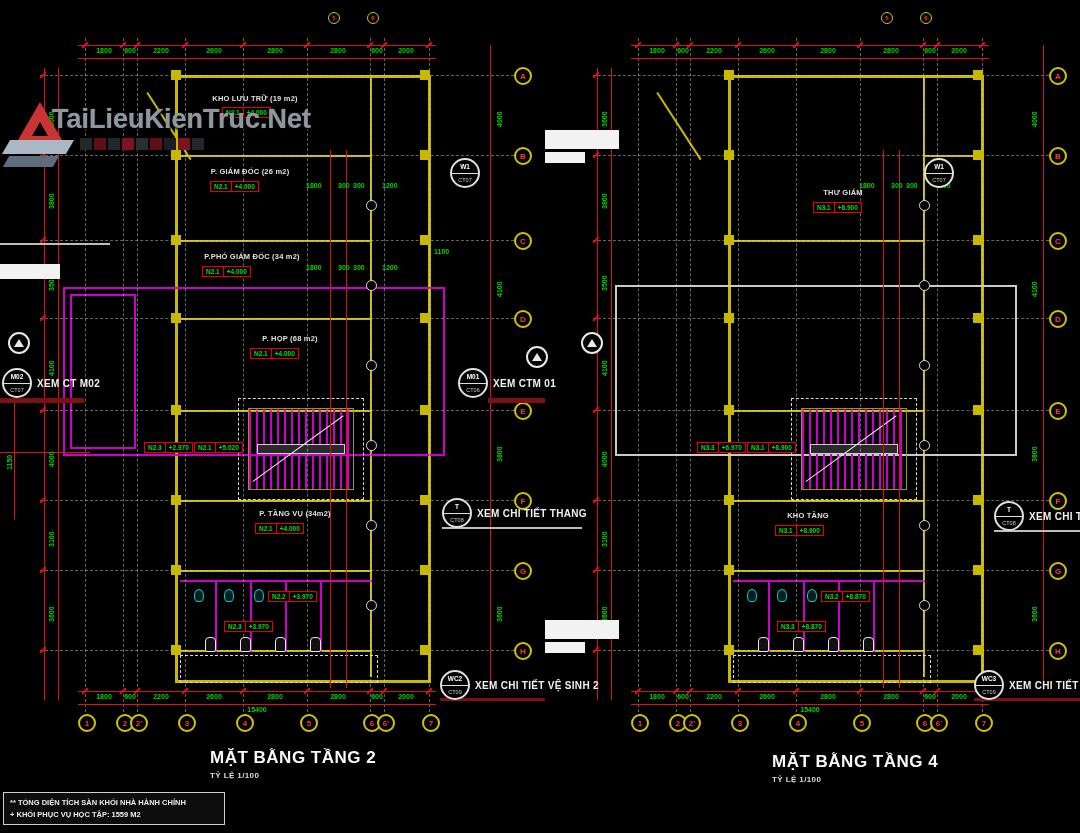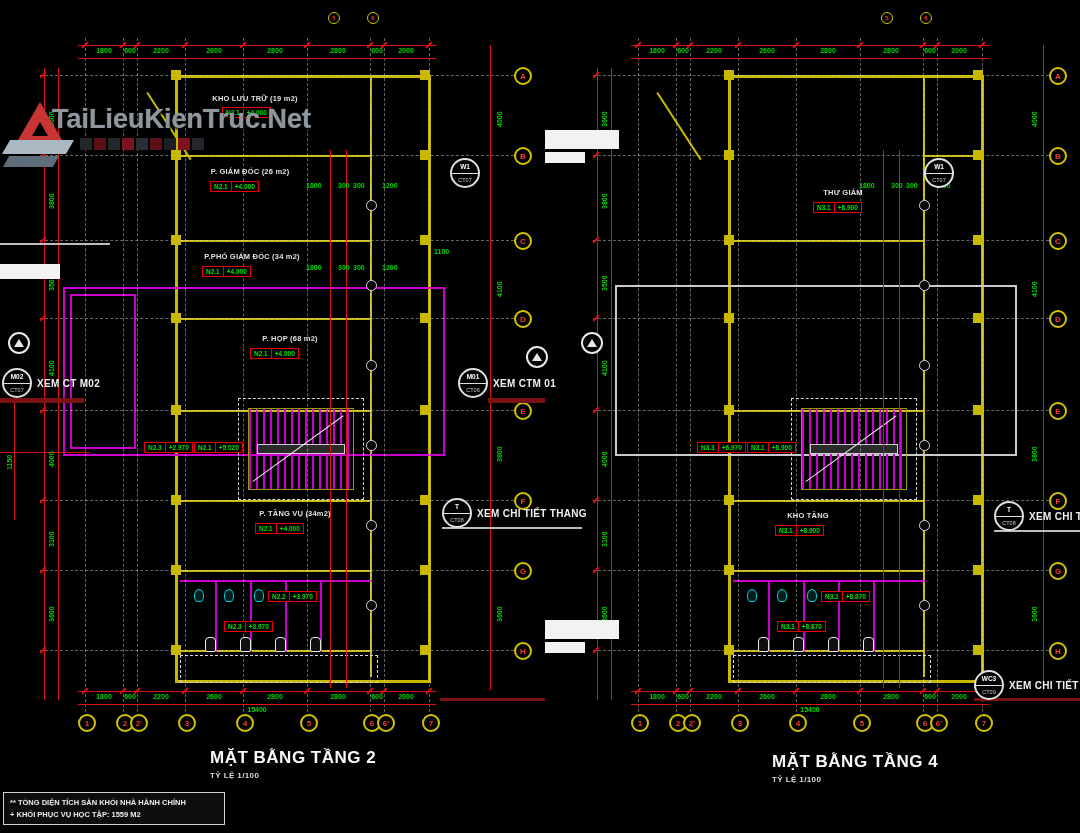--- a/index.html
+++ b/index.html
@@ -181,20 +181,27 @@
     </div>
   </div>
   <div class="abs callout" style="left:442px;top:498px;">
     <div class="cc">
       <div class="t">T</div>
       <div class="b">CT08</div>
     </div>
     <div class="callout-label">XEM CHI TIẾT THANG</div>
   </div>
   <div class="abs white-line" style="left:442px;top:527px;width:140px;height:2px;"></div>
+  <div class="abs callout" style="left:440px;top:670px;">
+    <div class="cc">
+      <div class="t">WC2</div>
+      <div class="b">CT09</div>
+    </div>
+    <div class="callout-label">XEM CHI TIẾT VỆ SINH 2</div>
+  </div>
   <div class="abs red-bar" style="left:440px;top:698px;width:105px;height:3px;"></div>
   <div class="abs marker" style="left:8px;top:332px;"></div>
   <div class="abs marker" style="left:526px;top:346px;"></div>
 <div class="abs gline-v" style="left: 85px; top: 38px; height: 674px;"></div>
     <div class="abs bubble" style="left: 78px; top: 714px;">1</div>
     <div class="abs tick" style="left: 84px; top: 41px;"></div>
     <div class="abs tick" style="left: 84px; top: 687px;"></div>
     <div class="abs gline-v" style="left: 123px; top: 38px; height: 674px;"></div>
     <div class="abs bubble" style="left: 116px; top: 714px;">2</div>
     <div class="abs tick" style="left: 122px; top: 41px;"></div>

